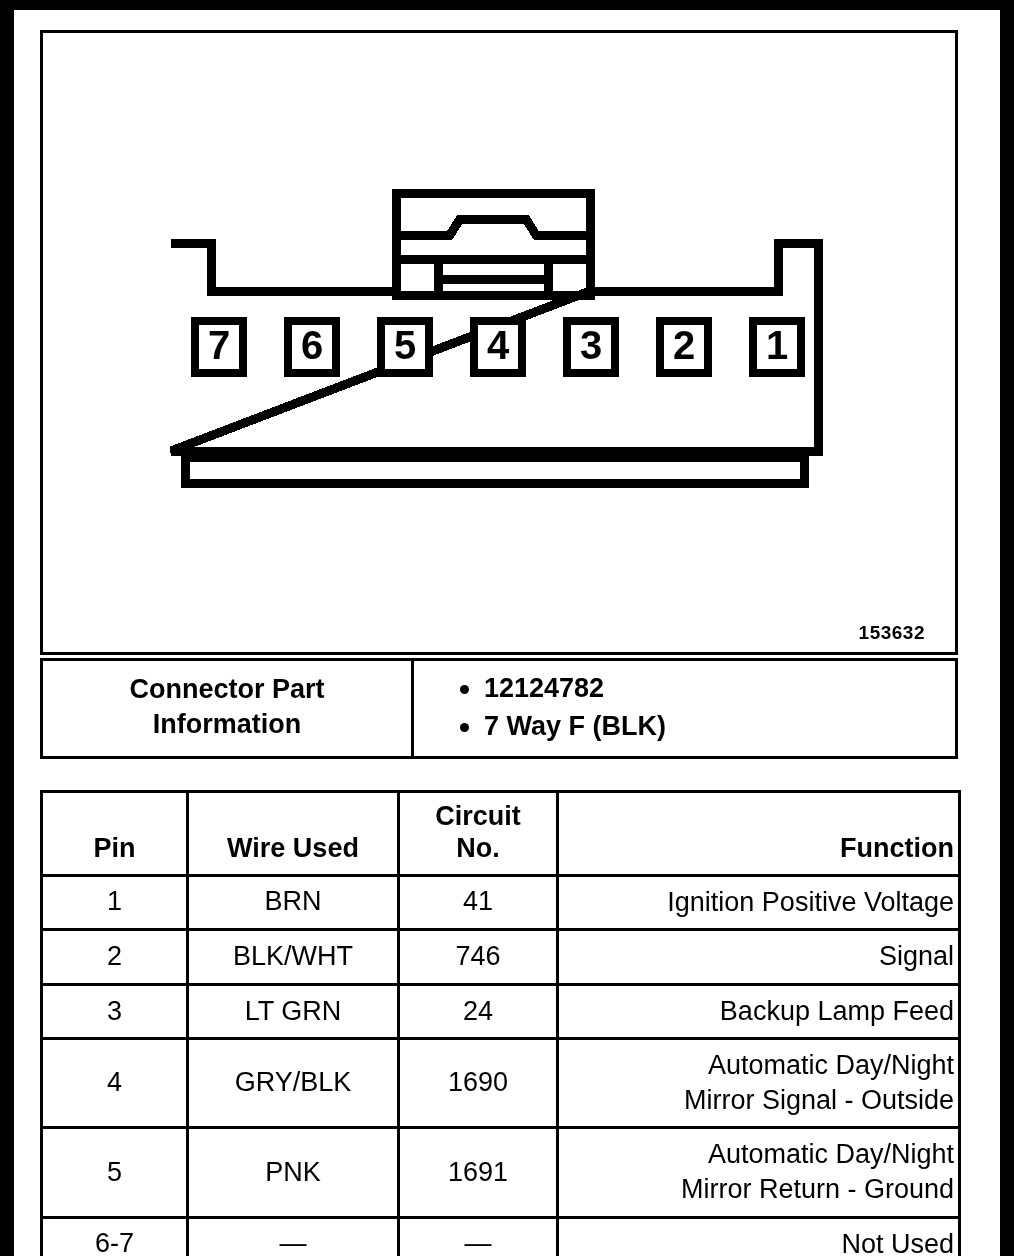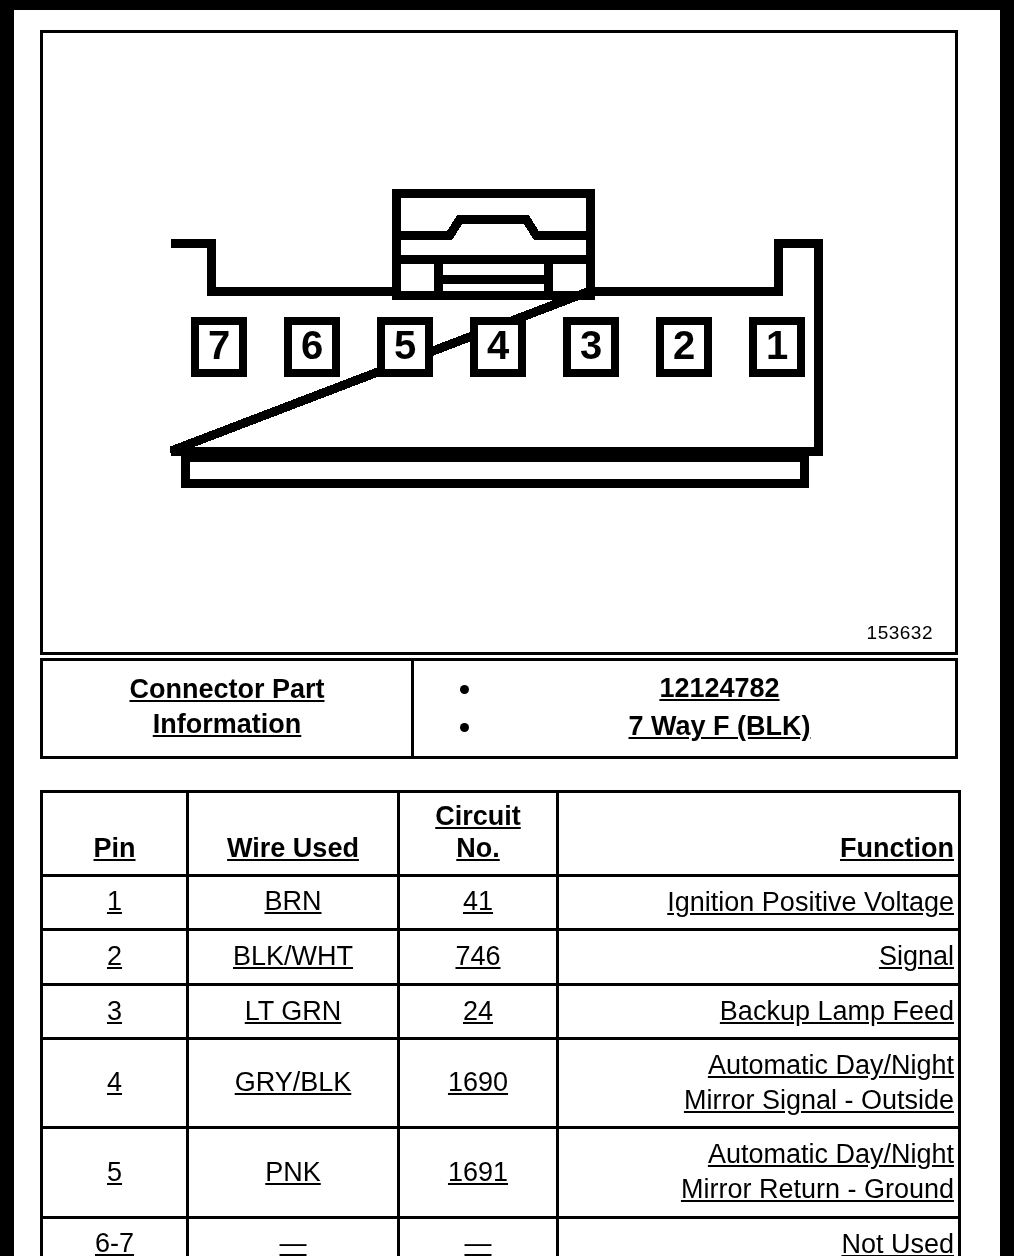--- a/index.html
+++ b/index.html
@@ -59,24 +59,24 @@
   }
 
   #connector-svg {
     position: absolute;
     left: 110px;
     top: 150px;
   }
 
   #image-number {
     position: absolute;
-    right: 22px;
+    right: 30px;
     bottom: 8px;
     font-size: 19px;
-    font-weight: normal;
+    font-weight: bold;
     letter-spacing: 0.5px;
     color: #000000;
     font-family: "Liberation Sans", sans-serif;
   }
 
   
   #part-info-table, #pin-table {
     position: absolute;
     left: 0;
     width: 918px;
@@ -85,21 +85,20 @@
     table-layout: fixed;
   }
   #part-info-table { top: 628px; }
   #pin-table { top: 760px; }
 
   #part-info-table td, #pin-table td, #pin-table th {
     border: 3px solid #000000;
     padding: 0;
     color: #000000;
     background: #ffffff;
-    text-decoration: underline;
   }
 
   
   .cpi-label {
     width: 356px;
     text-align: center;
     font-size: 27px;
     font-weight: bold;
     line-height: 1.32;
     padding: 10px 6px 12px 6px !important;
@@ -111,21 +110,20 @@
   .cpi-values ul {
     margin: 0;
     padding: 0 0 0 26px;
     list-style: none;
   }
   .cpi-values li {
     font-size: 27px;
     font-weight: bold;
     line-height: 1.42;
     position: relative;
-    text-align: center;
   }
   .cpi-values li::before {
     content: "";
     position: absolute;
     left: -24px;
     top: 16px;
     width: 9px;
     height: 9px;
     background: #000000;
     border-radius: 50%;

